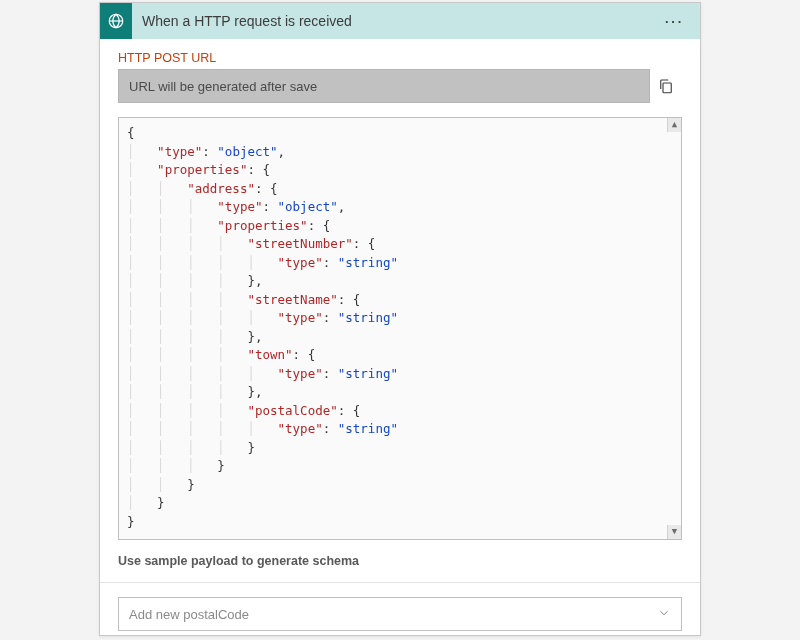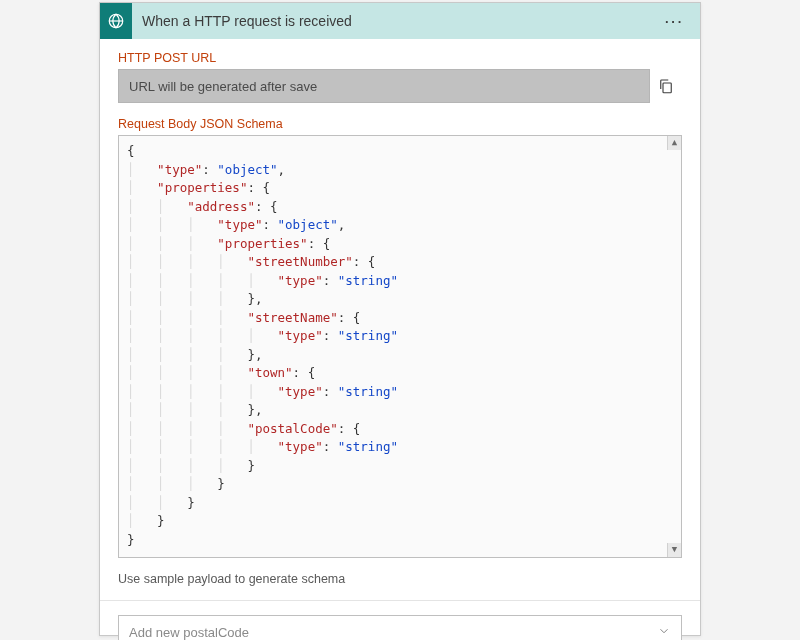--- a/index.html
+++ b/index.html
@@ -70,21 +70,21 @@
   .punct { color:#333; }
   .key   { color:#b02626; }
   .str   { color:#1447c8; }
   .sb-top, .sb-bot {
     position:absolute; right:0; width:14px; height:14px;
     background:#e9e9e9; border-left:1px solid #d0d0d0;
     display:flex; align-items:center; justify-content:center;
     font-size:9px; color:#6b6b6b; cursor:pointer;
   }
   .sb-top{ top:0;} .sb-bot{ bottom:0;}
-  .link-row { padding:14px 0 14px 0; color:#595959; font-size:12.5px; cursor:pointer;}
+  .link-row { padding:14px 0 14px 0; color:#595959; font-size:12.5px; cursor:pointer;font-weight:bold;}
   .divider { height:1px; background:#e4e4e4; margin:0 -18px;}
   .param-row {
     margin:14px 0 16px 0;
     height:34px;
     border:1px solid #bfbfbf;
     background:#ffffff;
     display:flex; align-items:center;
     padding:0 10px;
     color:#8a8a8a;
     cursor:pointer;
@@ -117,21 +117,20 @@
         <span>URL will be generated after save</span>
       </div>
       <div class="copy-btn">
         <svg viewBox="0 0 24 24">
             <rect x="8" y="8" width="11" height="13" rx="1"></rect>
             <path d="M5 16V5a1 1 0 0 1 1-1h9"></path>
           </svg>
       </div>
     </div>
 
-    <div class="section-label">Request Body JSON Schema</div>
     <div class="schema-editor"><div class="sb-top">▲</div><div class="sb-bot">▼</div><span id="code-target"><span class="punct">{</span>
 <span class="guide">│   </span><span class="key">"type"</span><span class="punct">: </span><span class="str">"object"</span><span class="punct">,</span>
 <span class="guide">│   </span><span class="key">"properties"</span><span class="punct">: </span><span class="punct">{</span>
 <span class="guide">│   </span><span class="guide">│   </span><span class="key">"address"</span><span class="punct">: </span><span class="punct">{</span>
 <span class="guide">│   </span><span class="guide">│   </span><span class="guide">│   </span><span class="key">"type"</span><span class="punct">: </span><span class="str">"object"</span><span class="punct">,</span>
 <span class="guide">│   </span><span class="guide">│   </span><span class="guide">│   </span><span class="key">"properties"</span><span class="punct">: </span><span class="punct">{</span>
 <span class="guide">│   </span><span class="guide">│   </span><span class="guide">│   </span><span class="guide">│   </span><span class="key">"streetNumber"</span><span class="punct">: </span><span class="punct">{</span>
 <span class="guide">│   </span><span class="guide">│   </span><span class="guide">│   </span><span class="guide">│   </span><span class="guide">│   </span><span class="key">"type"</span><span class="punct">: </span><span class="str">"string"</span>
 <span class="guide">│   </span><span class="guide">│   </span><span class="guide">│   </span><span class="guide">│   </span><span class="punct">}</span><span class="punct">,</span>
 <span class="guide">│   </span><span class="guide">│   </span><span class="guide">│   </span><span class="guide">│   </span><span class="key">"streetName"</span><span class="punct">: </span><span class="punct">{</span>

